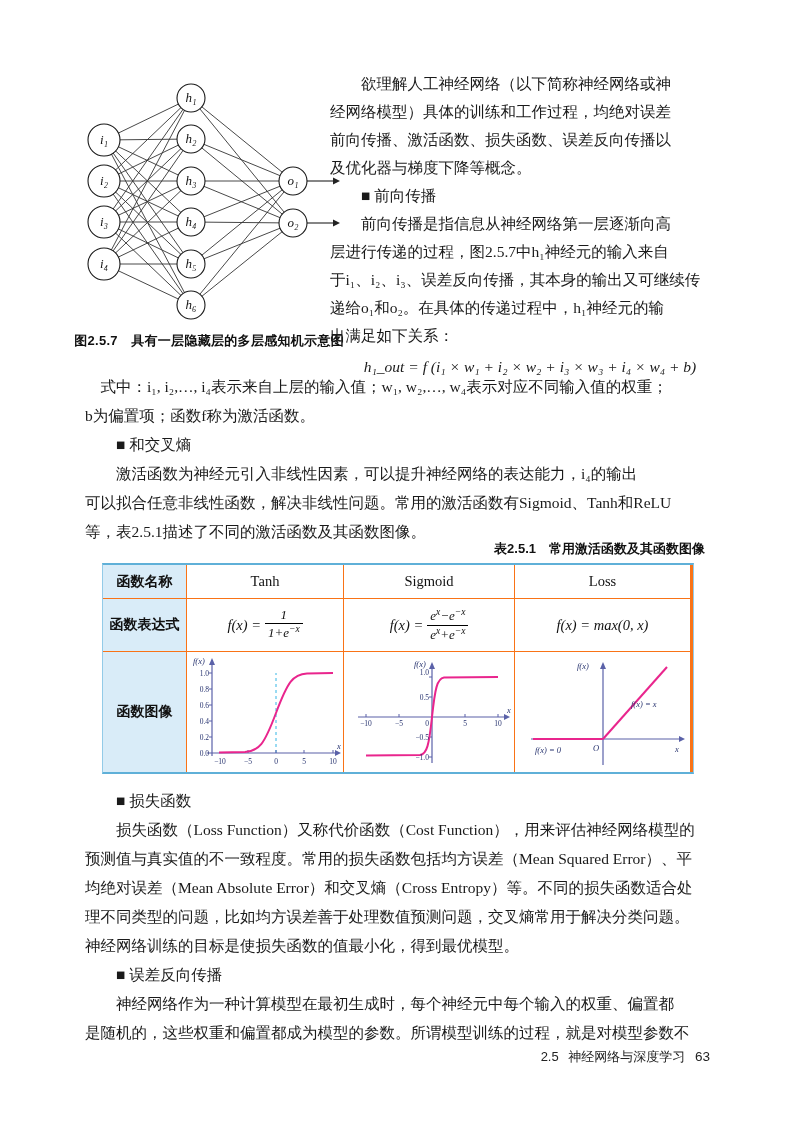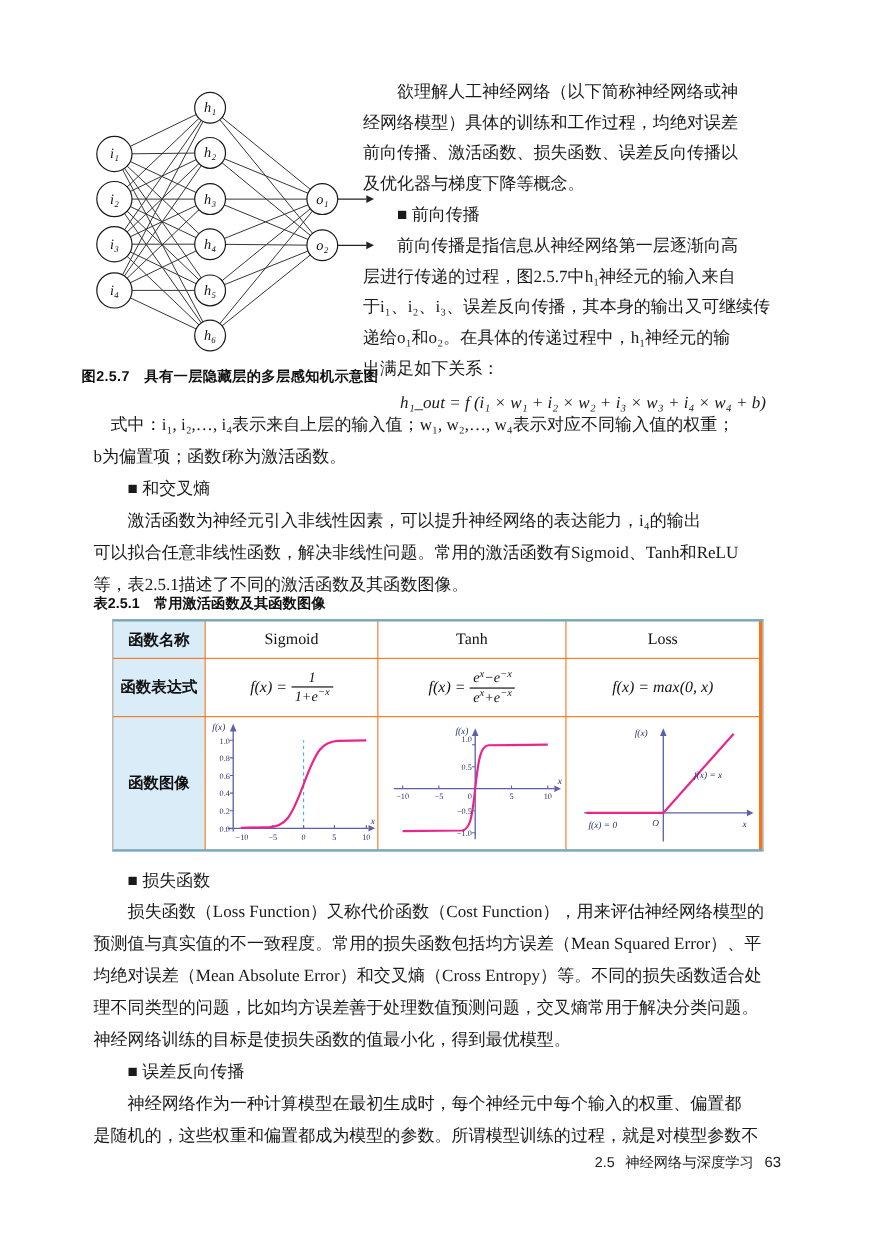--- a/index.html
+++ b/index.html
@@ -20,21 +20,21 @@
   .formula-line{
     margin-top:5px;text-align:center;font-style:italic;font-size:15.5px;line-height:24px;
     font-family:"Liberation Serif","DejaVu Serif",serif;white-space:nowrap;
   }
   
   .body-a{position:absolute;left:85px;top:372px;width:632px;}
   .body-b{position:absolute;left:85px;top:786px;width:632px;}
   .body-a .t-line,.body-b .t-line{line-height:29px;}
   
   .tbl-caption{
-    position:absolute;left:85px;top:540px;width:620px;text-align:left;
+    position:absolute;left:85px;top:540px;width:620px;text-align:right;
     font-family:"Liberation Sans","DejaVu Sans",sans-serif;font-size:13px;font-weight:600;color:#111;
   }
   .tbl{
     position:absolute;left:102px;top:563px;width:590px;
     display:grid;grid-template-columns:83px 156px 170px 175px;grid-template-rows:33px 52px 120px;
     gap:1px;background:#f97316;border-top:2.5px solid #5fb0d8;border-bottom:2.5px solid #5fb0d8;
     border-left:1px solid #93cbe8;border-right:1px solid #93cbe8;
   }
   .cell{background:#ffffff;display:flex;align-items:center;justify-content:center;}
   .cell.lab{
@@ -162,22 +162,22 @@
     <div class="t-line">　　激活函数为神经元引入非线性因素，可以提升神经网络的表达能力，i₄的输出</div>
     <div class="t-line">可以拟合任意非线性函数，解决非线性问题。常用的激活函数有Sigmoid、Tanh和ReLU</div>
     <div class="t-line">等，表2.5.1描述了不同的激活函数及其函数图像。</div>
   </div>
 
   <div class="tbl-caption">表2.5.1　常用激活函数及其函数图像</div>
 
   <div class="tbl">
 
     <div class="cell lab">函数名称</div>
+    <div class="cell fname">Tanh</div>
     <div class="cell fname">Sigmoid</div>
-    <div class="cell fname">Tanh</div>
     <div class="cell fname">Loss</div>
 
     <div class="cell lab">函数表达式</div>
     <div class="cell fx">
       <span>f(x) =</span>
         <span class="frac">
           <span class="num">1</span>
           <span class="den"><span>1+e</span><sup>−x</sup></span>
         </span>
     </div>

